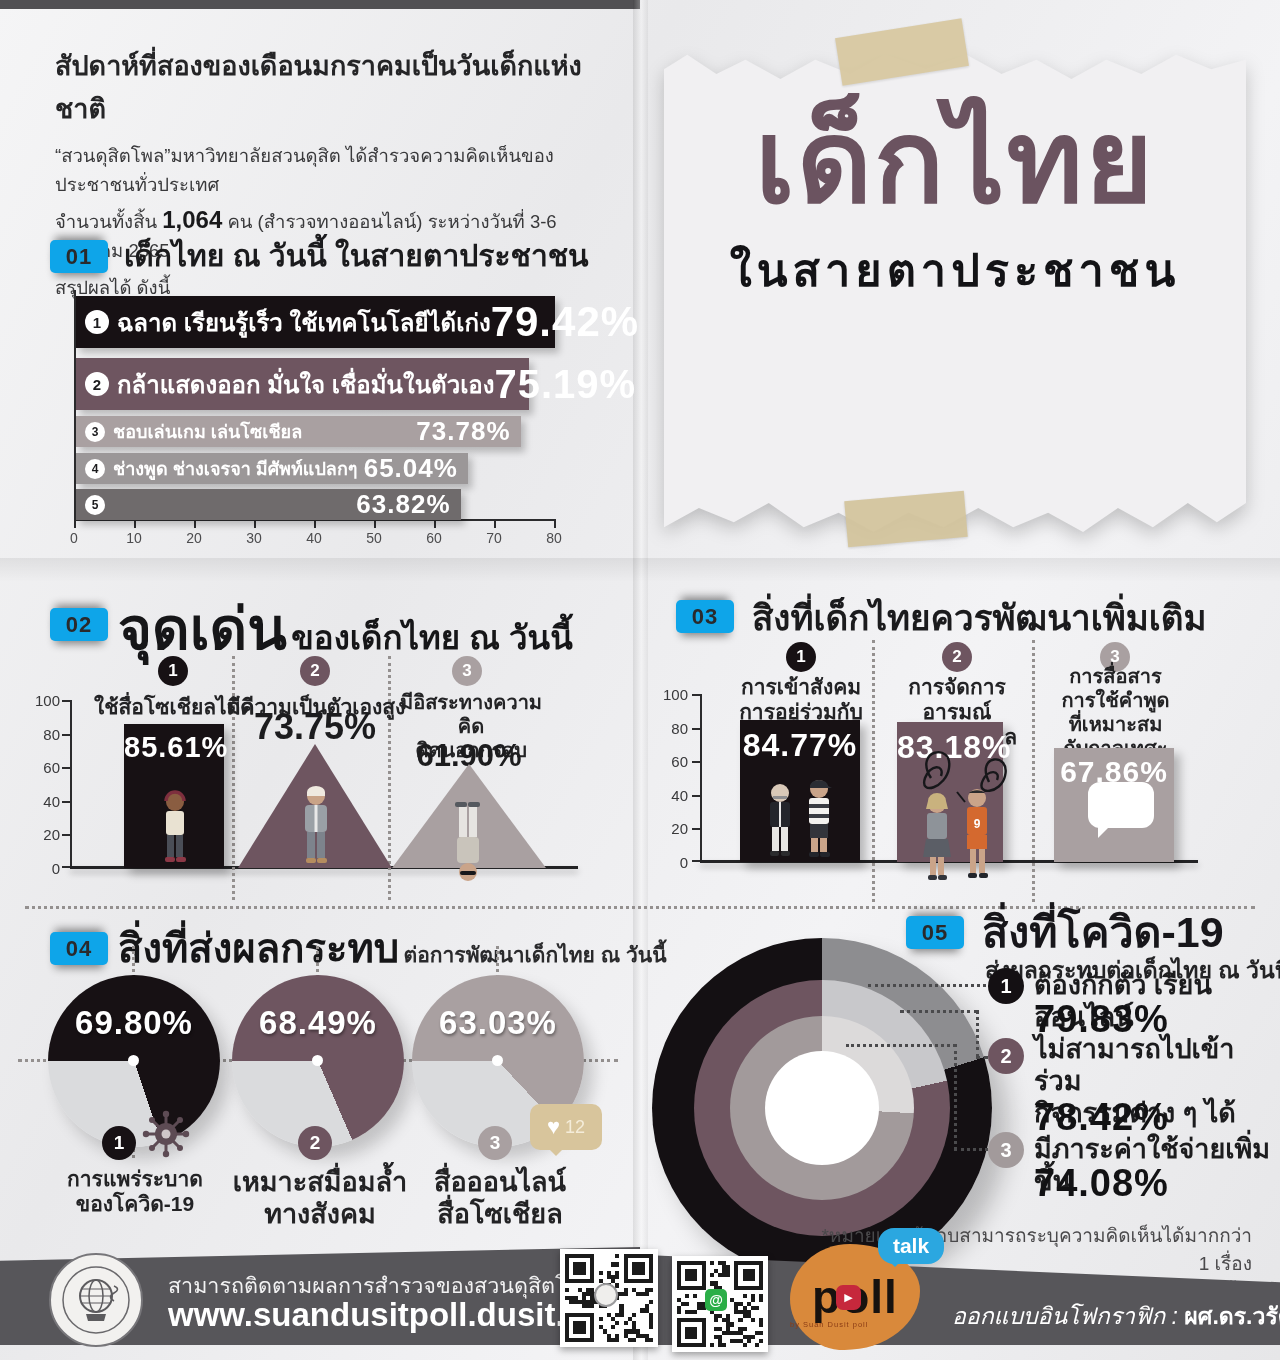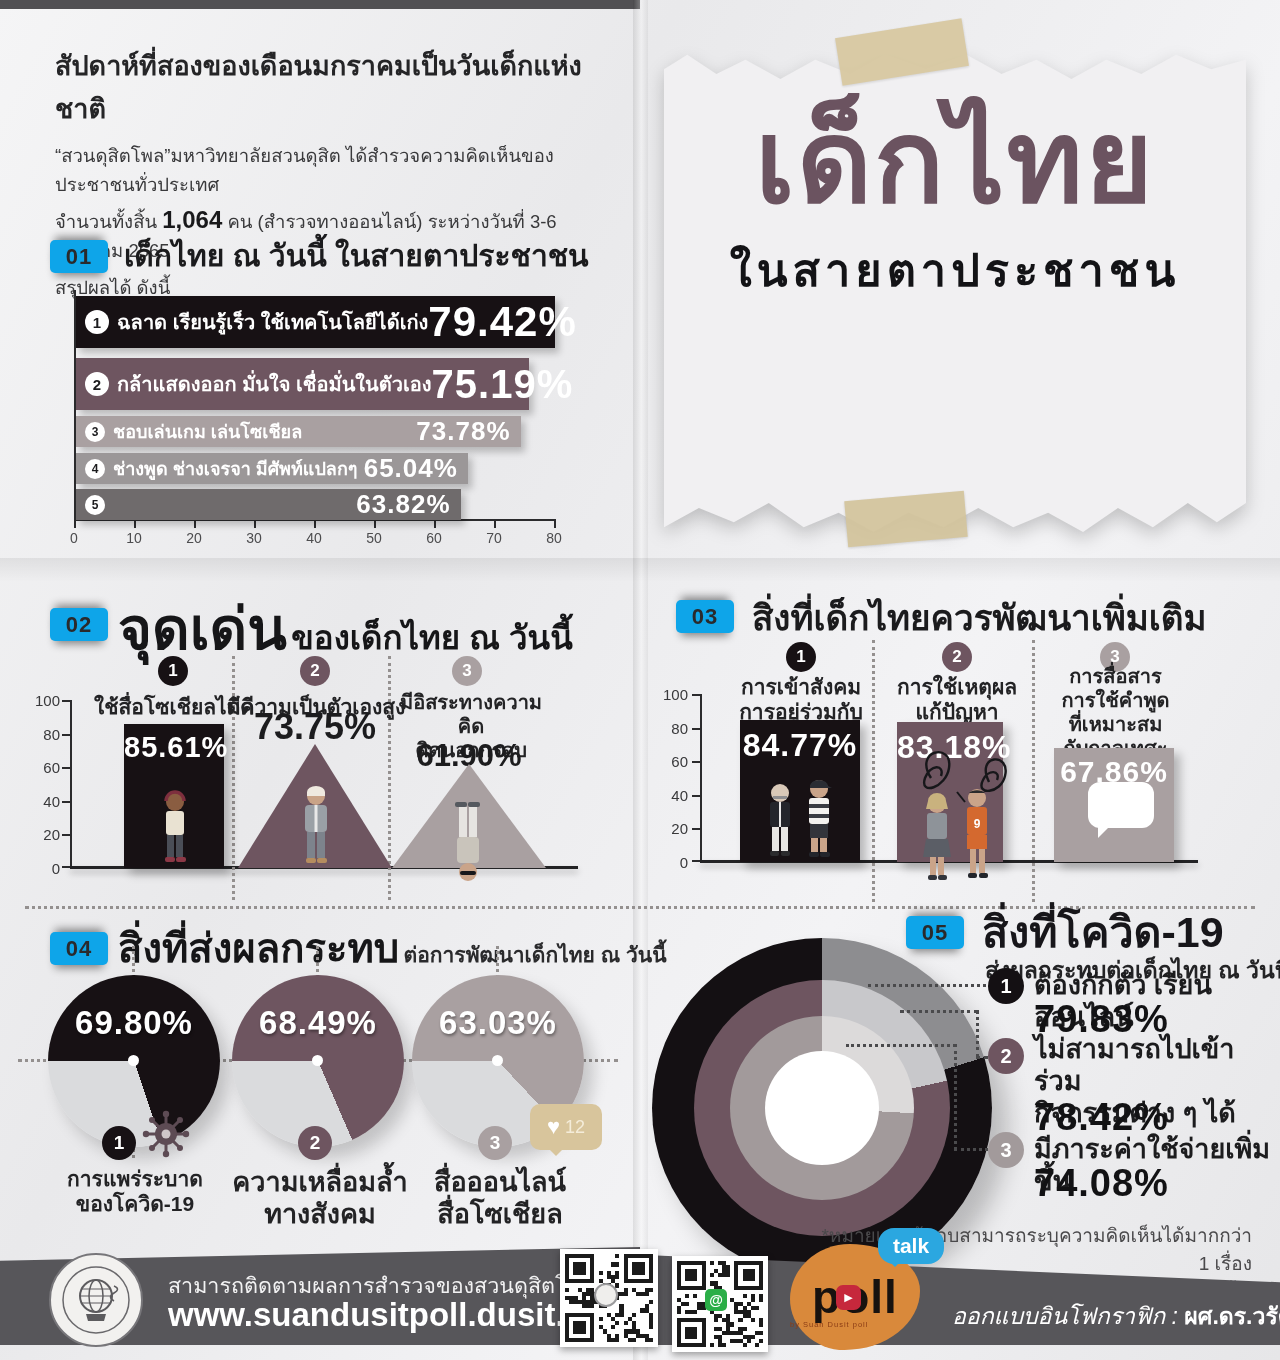--- a/index.html
+++ b/index.html
@@ -8,21 +8,21 @@
     background:linear-gradient(118deg,#f5f5f6 0%,#e9e9eb 34%,#f3f3f5 66%,#e6e6e8 100%);}
   .abs{position:absolute}
   .badge{width:58px;height:33px;background:#0ea5e9;border-radius:5px;display:flex;align-items:center;justify-content:center;
     font-weight:bold;font-size:22px;color:#2a2a2c;letter-spacing:1px;
     box-shadow:0 -8px 9px -5px rgba(0,0,0,.45),0 8px 9px -5px rgba(0,0,0,.45);}
   .numc{border-radius:50%;display:flex;align-items:center;justify-content:center;color:#fff;font-weight:bold;position:absolute}
   .rankc{width:24px;height:24px;border-radius:50%;background:#fff;color:#1c1c1e;display:flex;align-items:center;justify-content:center;
     font-size:15px;font-weight:bold;margin:0 8px 0 9px;flex:0 0 24px}
   .sm .rankc{width:20px;height:20px;font-size:12px;flex:0 0 20px}
   .hbar{display:flex;align-items:center;color:#fff;font-weight:bold;position:absolute;left:2px;box-shadow:4px 5px 7px rgba(0,0,0,.22)}
-  .hlabel{font-size:20px;white-space:nowrap}
+  .hlabel{font-size:24px;white-space:nowrap}
   .sm .hlabel{font-size:18px}
   .hval{margin-left:auto;padding-right:10px;font-size:40px;letter-spacing:1px}
   .sm .hval{font-size:26px}
   .xtick{position:absolute;top:240px;font-size:14px;color:#4c4c4e;transform:translateX(-50%)}
   .tickm{position:absolute;width:2px;height:7px;background:#2b2b2d;top:231px}
   .ylab{position:absolute;font-size:15px;color:#39393b;width:36px;text-align:right}
   .ytickm{position:absolute;width:9px;height:2px;background:#2b2b2d}
   .vwrap{position:absolute;display:flex;align-items:flex-end;justify-content:center}
   .vbar{width:100%;position:relative}
   .tri{clip-path:polygon(50% 0,0 100%,100% 100%)}
@@ -239,21 +239,21 @@
       <circle cx="26" cy="26" r="11"></circle>
     </g>
   <circle cx="26" cy="26" r="4.5" fill="#cfc7c9"></circle>
 </svg>
 <div class="clabel" style="left:40px;top:1166px;width:190px;font-size:21px">
   <div>การแพร่ระบาด</div>
   <div>ของโควิด-19</div>
 </div>
 <div class="numc" style="left: 298px; top: 1126px; width: 34px; height: 34px; font-size: 19px; background: rgb(110, 85, 96);">2</div>
 <div class="clabel" style="left:225px;top:1166px;width:190px;font-size:27px">
-  <div>ความเหลื่อมล้ำ</div>
+  <div>เหมาะสมื่อมล้ำ</div>
   <div>ทางสังคม</div>
 </div>
 <div class="numc" style="left: 478px; top: 1126px; width: 34px; height: 34px; font-size: 19px; background: rgb(169, 160, 161);">3</div>
 <div class="clabel" style="left:405px;top:1166px;width:190px;font-size:27px">
   <div>สื่อออนไลน์</div>
   <div>สื่อโซเชียล</div>
 </div>
 <div class="abs" style="left:530px;top:1104px;width:72px;height:46px;background:#d8c59c;border-radius:10px;display:flex;align-items:center;justify-content:center;color:#fff;gap:5px">
   <span style="font-size:22px">♥</span>
   <span style="font-size:18px;color:#f4ecd9">12</span>
@@ -420,20 +420,21 @@
 <div class="numc" style="left: 786px; top: 642px; width: 30px; height: 30px; font-size: 17px; background: rgb(23, 17, 20);">1</div>
 <div class="numc" style="left: 942px; top: 642px; width: 30px; height: 30px; font-size: 17px; background: rgb(110, 85, 96);">2</div>
 <div class="numc" style="left: 1100px; top: 642px; width: 30px; height: 30px; font-size: 17px; background: rgb(169, 160, 161);">3</div>
 
 <div class="clabel" style="left:721px;top:674px;width:160px;font-size:21px">
   <div>การเข้าสังคม</div>
   <div>การอยู่ร่วมกับ</div>
   <div>ผู้อาวุโส</div>
 </div>
 <div class="clabel" style="left:877px;top:674px;width:160px;font-size:21px">
+  <div>การจัดการอารมณ์</div>
   <div>การใช้เหตุผล</div>
   <div>แก้ปัญหา</div>
 </div>
 <div class="clabel" style="left:1038px;top:664px;width:155px;font-size:20px">
   <div>การสื่อสาร</div>
   <div>การใช้คำพูด</div>
   <div>ที่เหมาะสม</div>
   <div>กับกาลเทศะ</div>
 </div>
 

